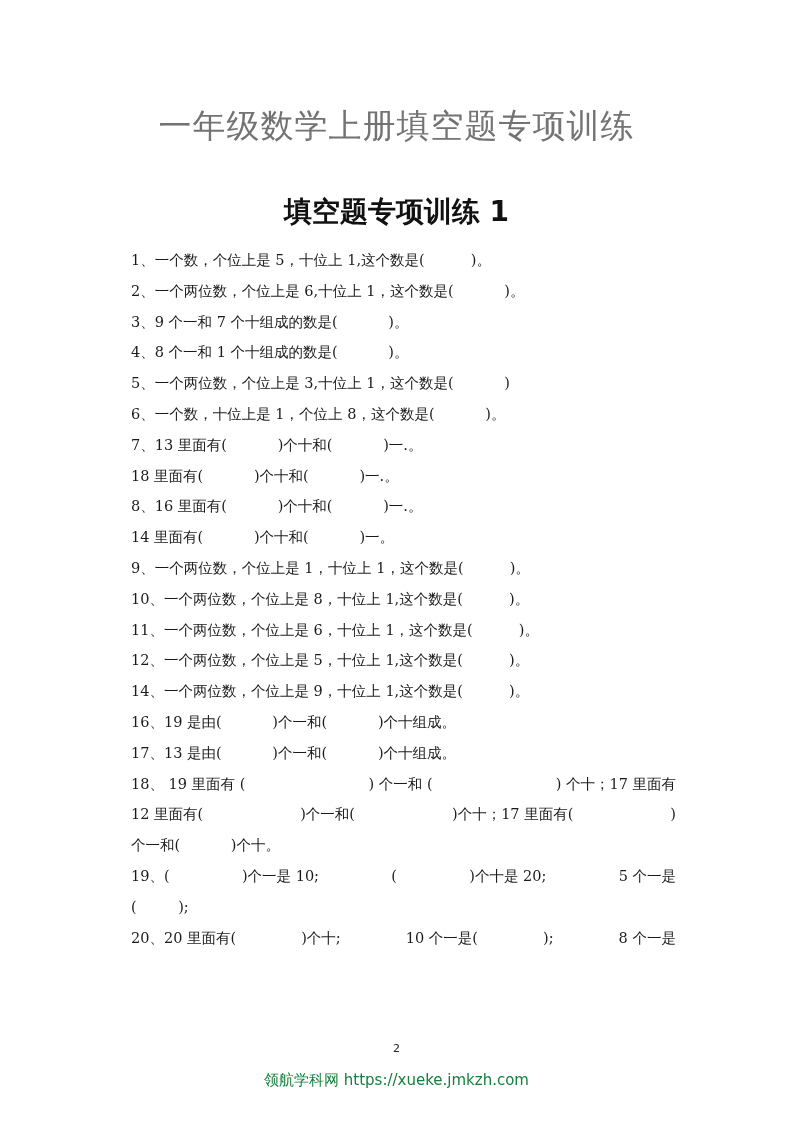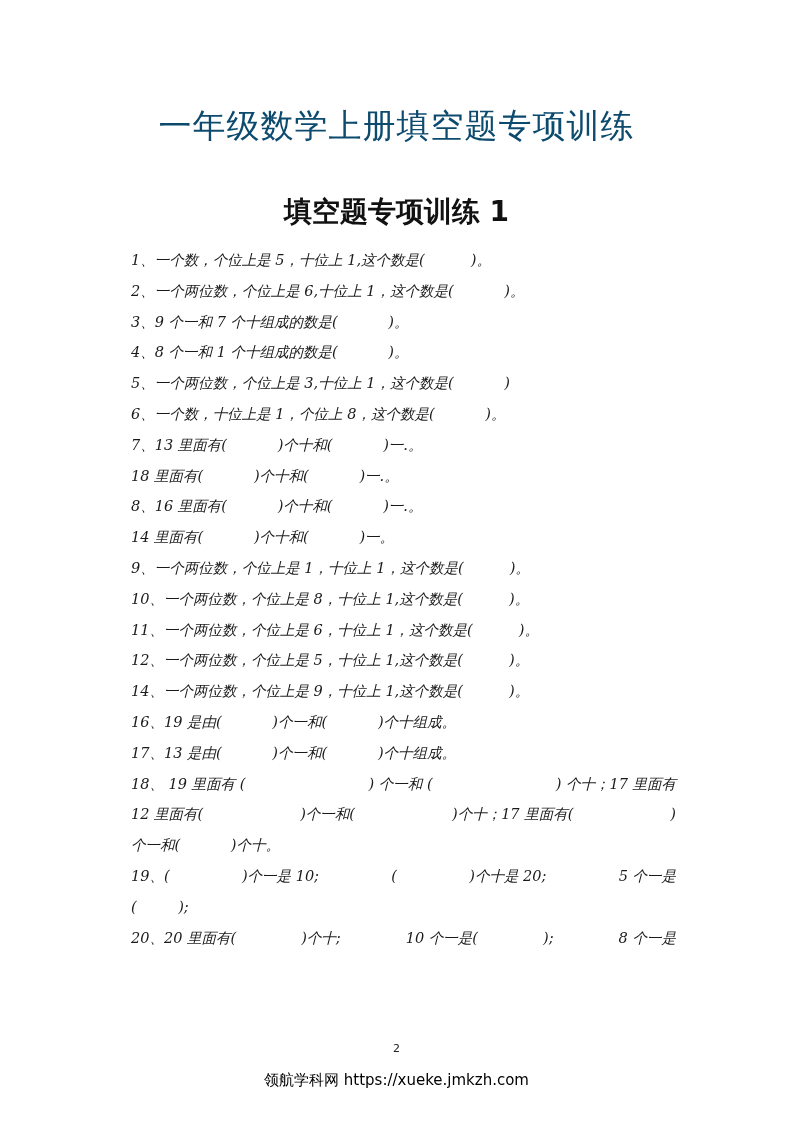--- a/index.html
+++ b/index.html
@@ -18,21 +18,21 @@
     .page-title {
       position: absolute;
       top: 104px;
       left: 0;
       width: 793px;
       text-align: center;
       font-family: "DejaVu Sans", "Liberation Sans", sans-serif;
       font-size: 33px;
       font-weight: 500;
       letter-spacing: 1px;
-      color: #0c4a6e;
+      color: #737373;
     }
     .section-title {
       position: absolute;
       top: 193px;
       left: 0;
       width: 793px;
       text-align: center;
       font-family: "DejaVu Sans", "Liberation Sans", sans-serif;
       font-size: 28px;
       font-weight: bold;
@@ -42,21 +42,20 @@
       position: absolute;
       top: 245px;
       left: 131px;
       width: 545px;
       font-size: 14.5px;
       line-height: 30.8px;
     }
     .line {
       white-space: pre;
       height: 30.8px;
-      font-style: italic;
     }
     .justify {
       display: flex;
       justify-content: space-between;
       white-space: pre;
     }
     .page-number {
       position: absolute;
       top: 1042px;
       left: 0;
@@ -67,21 +66,21 @@
       color: #222;
     }
     .watermark {
       position: absolute;
       top: 1071px;
       left: 0;
       width: 793px;
       text-align: center;
       font-family: "DejaVu Sans", "Liberation Sans", sans-serif;
       font-size: 15px;
-      color: #000000;
+      color: #15803d;
     }
   </style>
 </head>
 <body>
 
 <div>
 
   <div class="page-title">一年级数学上册填空题专项训练</div>
 
   <div class="section-title">填空题专项训练 1</div>

